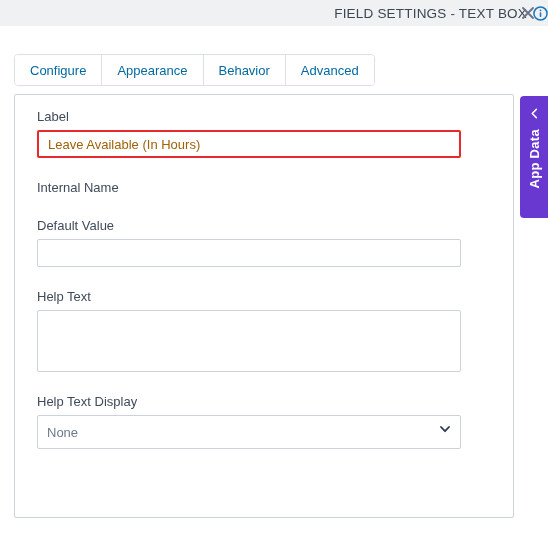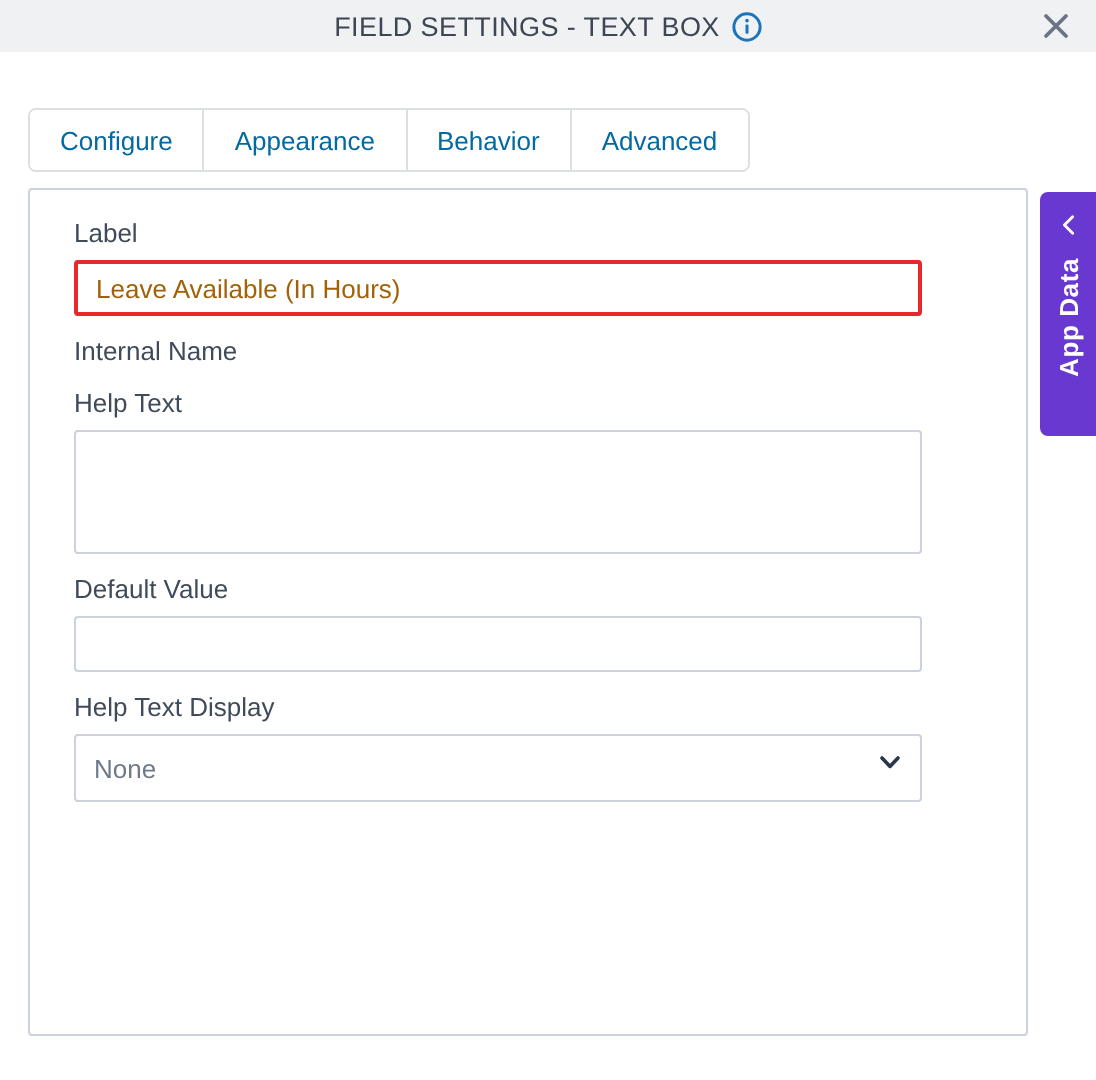--- a/index.html
+++ b/index.html
@@ -18,21 +18,21 @@
 
   
   .dialog-header {
     position: absolute;
     left: 0; top: 0;
     width: 548px;
     height: 26px;
     background: #f0f1f3;
     display: flex;
     align-items: center;
-    justify-content: center;
+    justify-content: flex-end;
   }
   .dialog-title-wrap {
     display: flex;
     align-items: center;
     gap: 6px;
   }
   .dialog-title {
     font-size: 13.5px;
     color: #3d4654;
     letter-spacing: 0.2px;
@@ -99,21 +99,21 @@
     width: 500px;
     height: 424px;
     background: #ffffff;
     border: 1px solid #ccd2db;
     border-radius: 2px;
   }
   .panel-inner {
     padding: 14px 22px 0 22px;
   }
 
-  .field-group { margin-bottom: 10px; }
+  .field-group { margin-bottom: 22px; }
 
   .field-label {
     font-size: 13px;
     color: #3f4a5a;
     margin-bottom: 5px;
     display: block;
     line-height: 16px;
   }
 
   .text-input {
@@ -247,27 +247,27 @@
     <div class="field-group">
       <span class="field-label">Label</span>
       <input class="text-input error" type="text" value="Leave Available (In Hours)" style="">
     </div>
 
     <div class="field-group">
       <span class="field-label">Internal Name</span>
     </div>
 
     <div class="field-group">
+      <span class="field-label">Default Value</span>
+      <input class="text-input" type="text" value="" style="">
+    </div>
+
+    <div class="field-group">
       <span class="field-label">Help Text</span>
       <textarea class="text-area" style=""></textarea>
-    </div>
-
-    <div class="field-group">
-      <span class="field-label">Default Value</span>
-      <input class="text-input" type="text" value="" style="">
     </div>
 
     <div class="field-group">
       <span class="field-label">Help Text Display</span>
       <div class="select-wrap">
         <div class="select-box">
           <span>None</span>
         </div>
         <span class="select-chevron">
           <svg width="14" height="14" viewBox="0 0 14 14">

